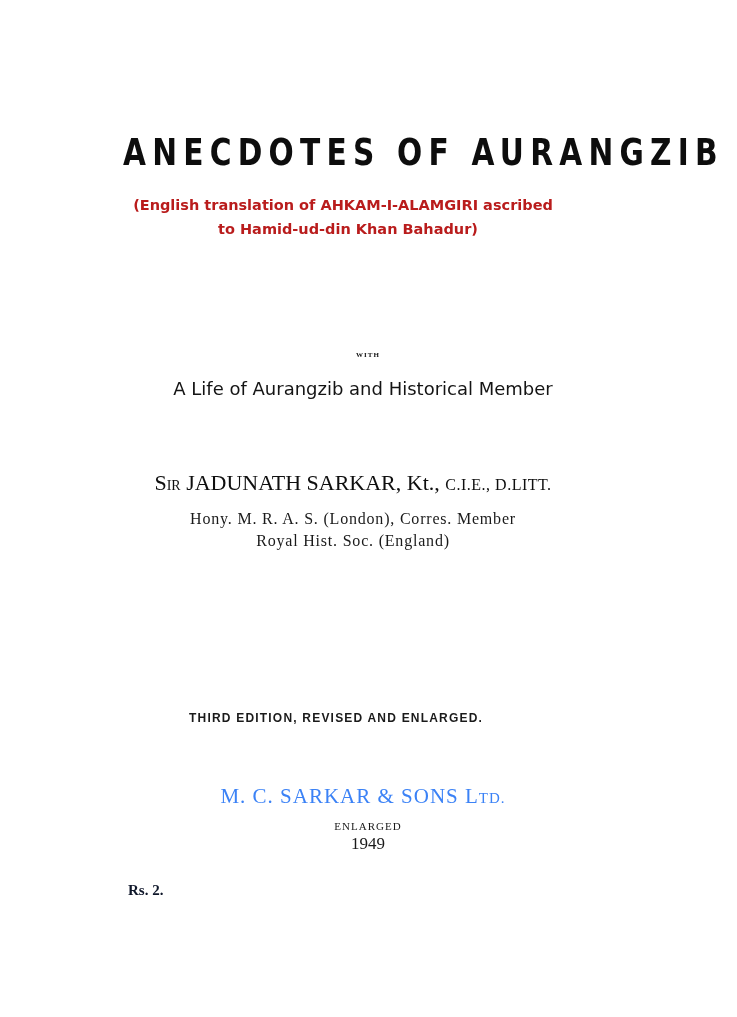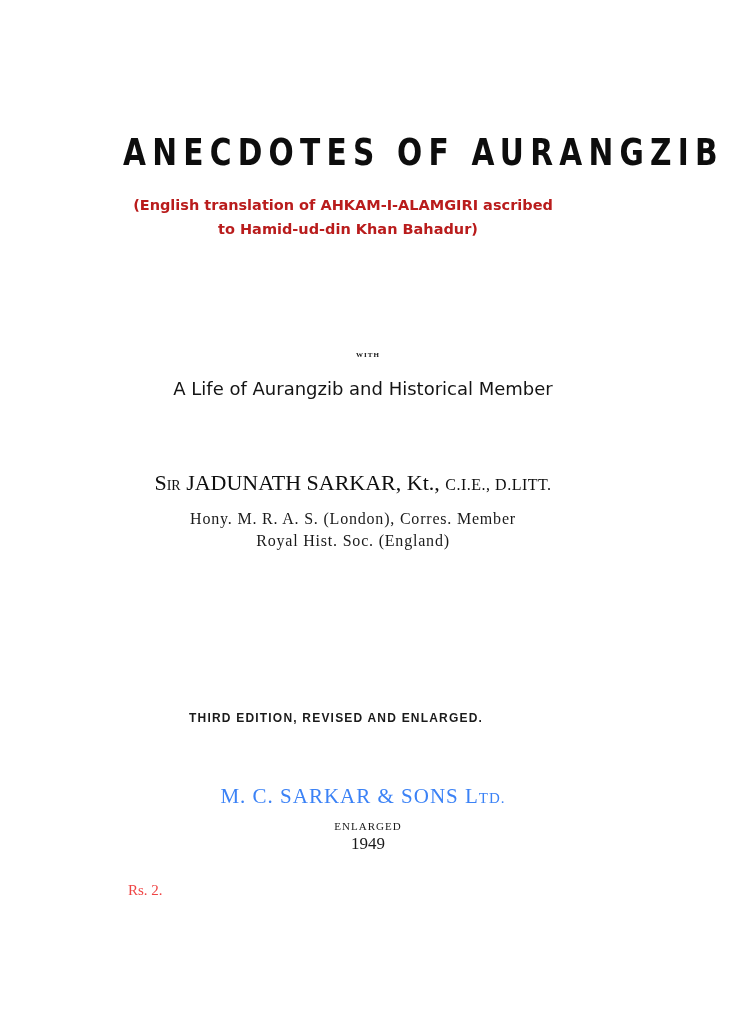--- a/index.html
+++ b/index.html
@@ -135,23 +135,23 @@
       top: 834px;
       width: 330px;
       font-family: "Liberation Serif", serif;
       font-size: 17px;
       color: #1a1a1a;
     }
     .price {
       left: 125px;
       top: 882px;
       font-family: "Liberation Serif", serif;
-      font-weight: normal;
+      font-weight: bold;
       font-size: 15px;
-      color: #ef4444;
+      color: #0f172a;
     }
   </style>
 </head>
 <body>
 
 <div class="page">
 
   <div class="line title">ANECDOTES OF AURANGZIB</div>
 
   <div class="line center subtitle sub1">(English translation of AHKAM-I-ALAMGIRI ascribed</div>

